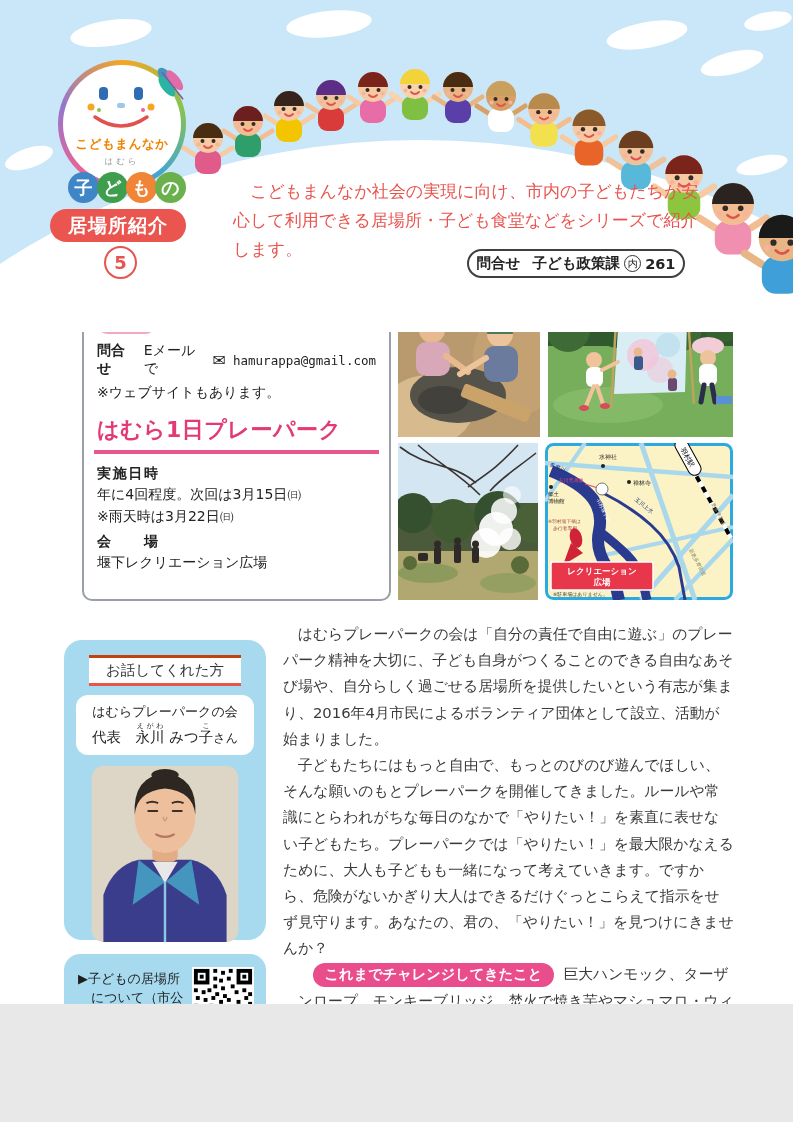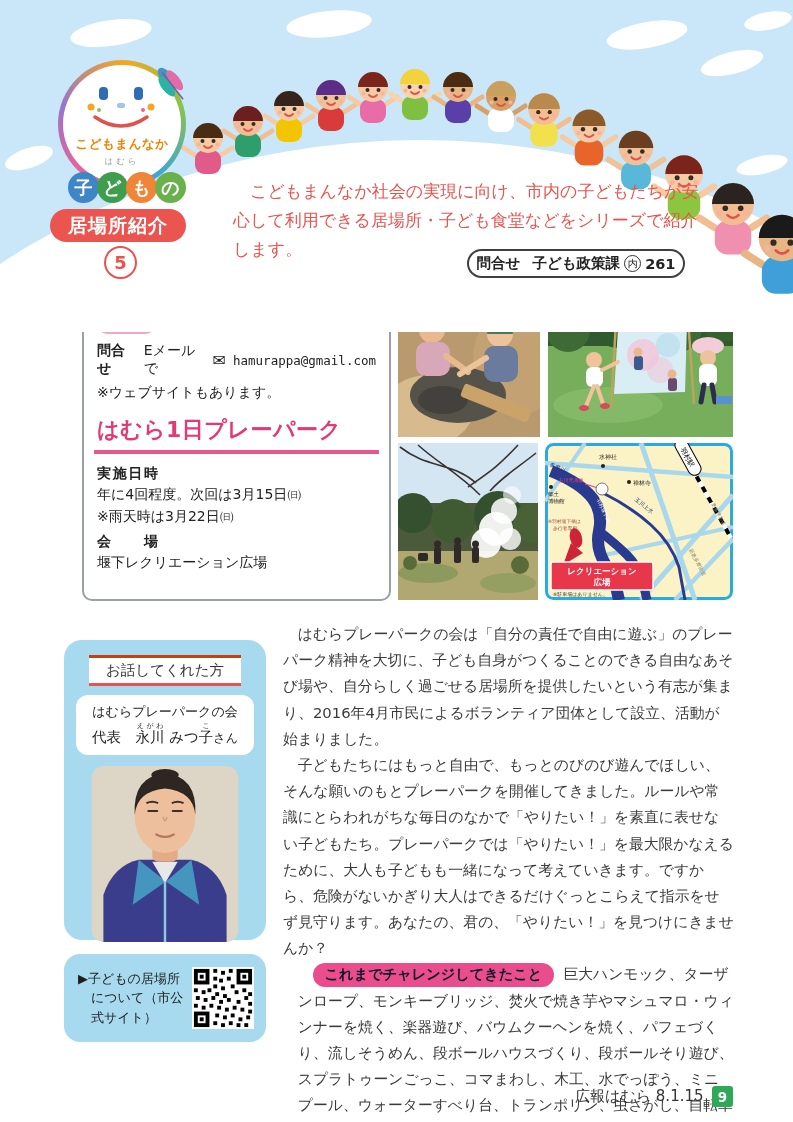--- a/index.html
+++ b/index.html
@@ -1,16 +1,16 @@
 <!DOCTYPE html>
 <html><head>
 <meta charset="utf-8">
 <style>
   html,body{margin:0;padding:0;background:#e8e8e8;}
-  .page{position:relative;width:793px;height:1122px;margin:0 auto;background:#fff;overflow:hidden;
+  .page{position:relative;width:793px;height:1004px;margin:0 auto;background:#fff;overflow:hidden;
         font-family:"DejaVu Sans","Liberation Sans",sans-serif;color:#3a3a3a;}
   
   .banner{position:absolute;left:0;top:0;width:793px;height:332px;background:#c9e7f8;overflow:hidden;}
   .cloud{position:absolute;background:#fff;border-radius:50%;z-index:1;}
   .dome{position:absolute;left:-280px;top:140px;width:1400px;height:1240px;border-radius:50%;background:#fff;z-index:2;}
   .kids{position:absolute;left:0;top:0;z-index:3;pointer-events:none;}
   .hdr{position:absolute;z-index:4;}
   
   .logo{left:58px;top:60px;width:128px;height:128px;border-radius:50%;
         background:conic-gradient(#f6a623,#8bc34a,#42a5d5,#f06292,#9575cd,#f6a623);display:flex;}
@@ -63,21 +63,21 @@
   .talk-name rt{font-size:7px;}
   .portrait{display:block;width:150px;height:176px;margin:11px auto 0;border-radius:12px;}
   
   .qr-box{position:absolute;left:64px;top:954px;width:202px;height:88px;background:#a7daef;border-radius:16px;
           display:flex;align-items:center;gap:1px;box-sizing:border-box;padding:12px 12px 12px 14px;}
   .qr-text{font-size:13px;line-height:1.5;color:#1e1e1e;padding-left:1em;text-indent:-1em;}
   
   .article{position:absolute;left:283px;top:621px;width:451px;font-size:14.8px;line-height:1.77;color:#3a3a3a;}
   .article p{margin:0;text-indent:1em;}
   .challenge{margin:0;padding-left:1em;text-indent:-1em;}
-  .challenge-badge{display:inline-block;text-indent:0;background:#ea4d8c;color:#0f172a;font-weight:bold;font-size:14.2px;
+  .challenge-badge{display:inline-block;text-indent:0;background:#ea4d8c;color:#ffffff;font-weight:bold;font-size:14.2px;
                    border-radius:14px;padding:1px 12px;margin-right:9px;line-height:1.5;}
   
   .footer-pub{position:absolute;left:575px;top:1087px;font-size:15px;color:#333;}
   .page-num{position:absolute;left:712px;top:1086px;width:21px;height:21px;background:#2fa857;border-radius:3px;
             color:#fff;font-size:13.5px;font-weight:bold;display:flex;align-items:center;justify-content:center;}
 </style>
 </head>
 <body>
 
 <div class="page">

